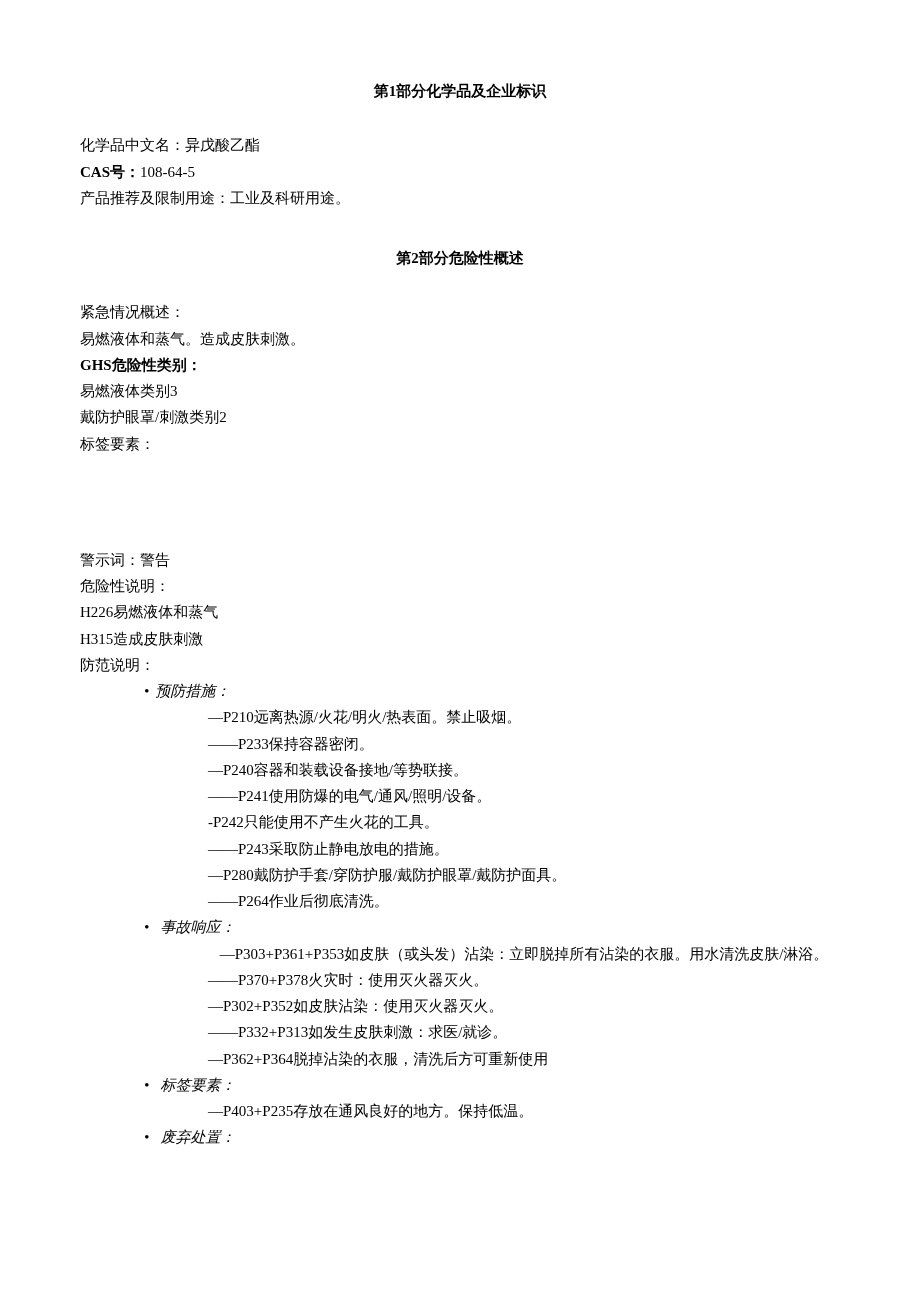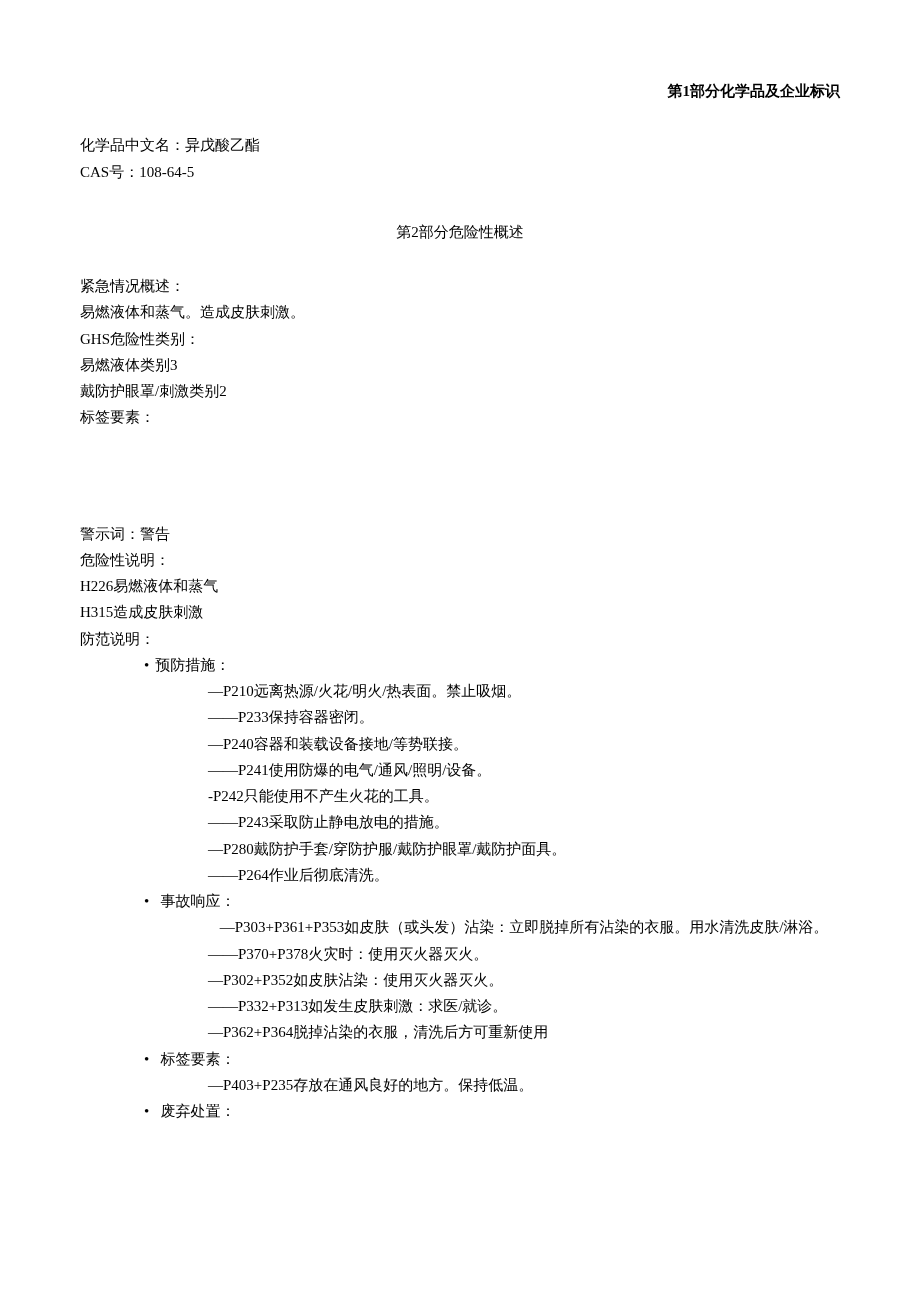--- a/index.html
+++ b/index.html
@@ -7,50 +7,53 @@
     font-size: 15px;
     line-height: 1.75;
     color: #000;
     background: #fff;
     margin: 0;
     padding: 70px 80px 60px 80px;
     width: 920px;
     box-sizing: border-box;
   }
   .section-title {
-    text-align: right;
+    text-align: center;
     font-weight: bold;
     margin: 8px 0 28px 0;
   }
   .section-title-2 {
     text-align: center;
-    font-weight: normal;
+    font-weight: bold;
     margin: 34px 0 28px 0;
   }
   .line { margin: 0; }
-  .label-bold { font-weight: normal; text-align: center; }
+  .label-bold { font-weight: bold; text-align: center; }
   .block { margin-bottom: 12px; }
   .gap { height: 90px; }
-  .indent-1 { padding-left: 64px; }
+  .indent-1 { padding-left: 64px; font-style: italic; }
   .indent-2 { padding-left: 128px; }
   .bullet-dot::before { content: "•"; margin-right: 6px; }
   .hang { padding-left: 128px; text-indent: 0; text-align: center; }
   .hang .wrap { display: block; padding-left: 24px; text-indent: -24px; }
 </style>
 </head>
 <body>
 
 <div class="section-title">第1部分化学品及企业标识</div>
 
 <div class="block">
   <p class="line">
     <span>化学品中文名：</span><span>异戊酸乙酯</span>
   </p>
   <p class="line">
     <span class="label-bold">CAS号：</span><span>108-64-5</span>
+  </p>
+  <p class="line">
+    <span>产品推荐及限制用途：</span><span>工业及科研用途。</span>
   </p>
 </div>
 
 <div class="section-title-2">第2部分危险性概述</div>
 
 <p class="line">紧急情况概述：</p>
 <p class="line">易燃液体和蒸气。造成皮肤刺激。</p>
 
 <p class="line">
   <span class="label-bold">GHS危险性类别：</span>

